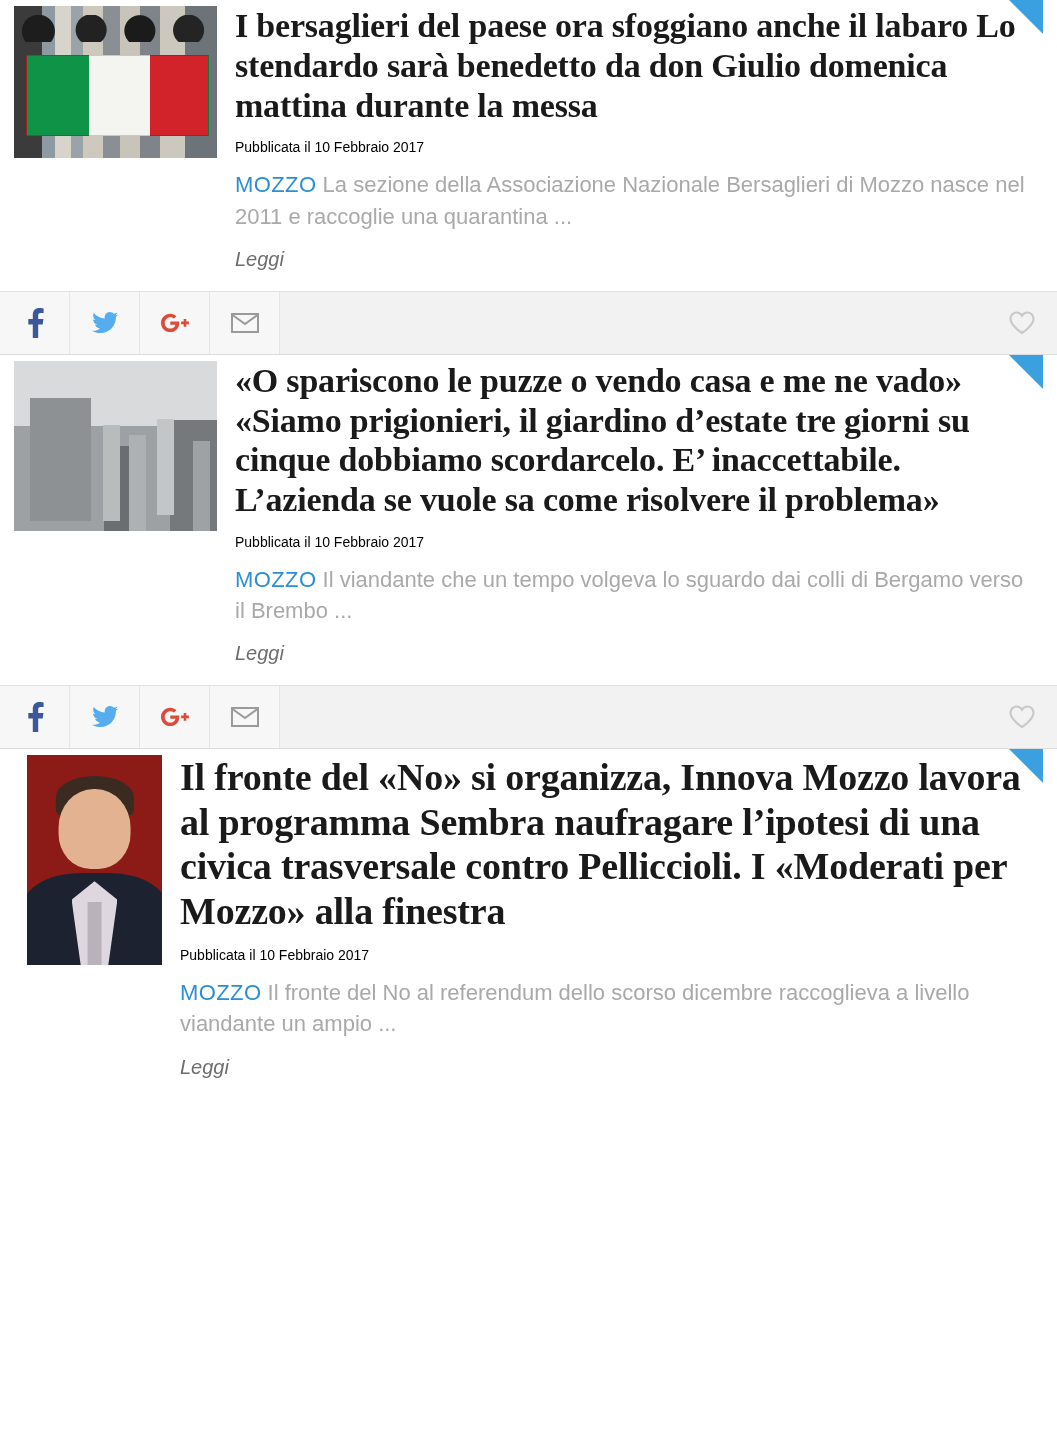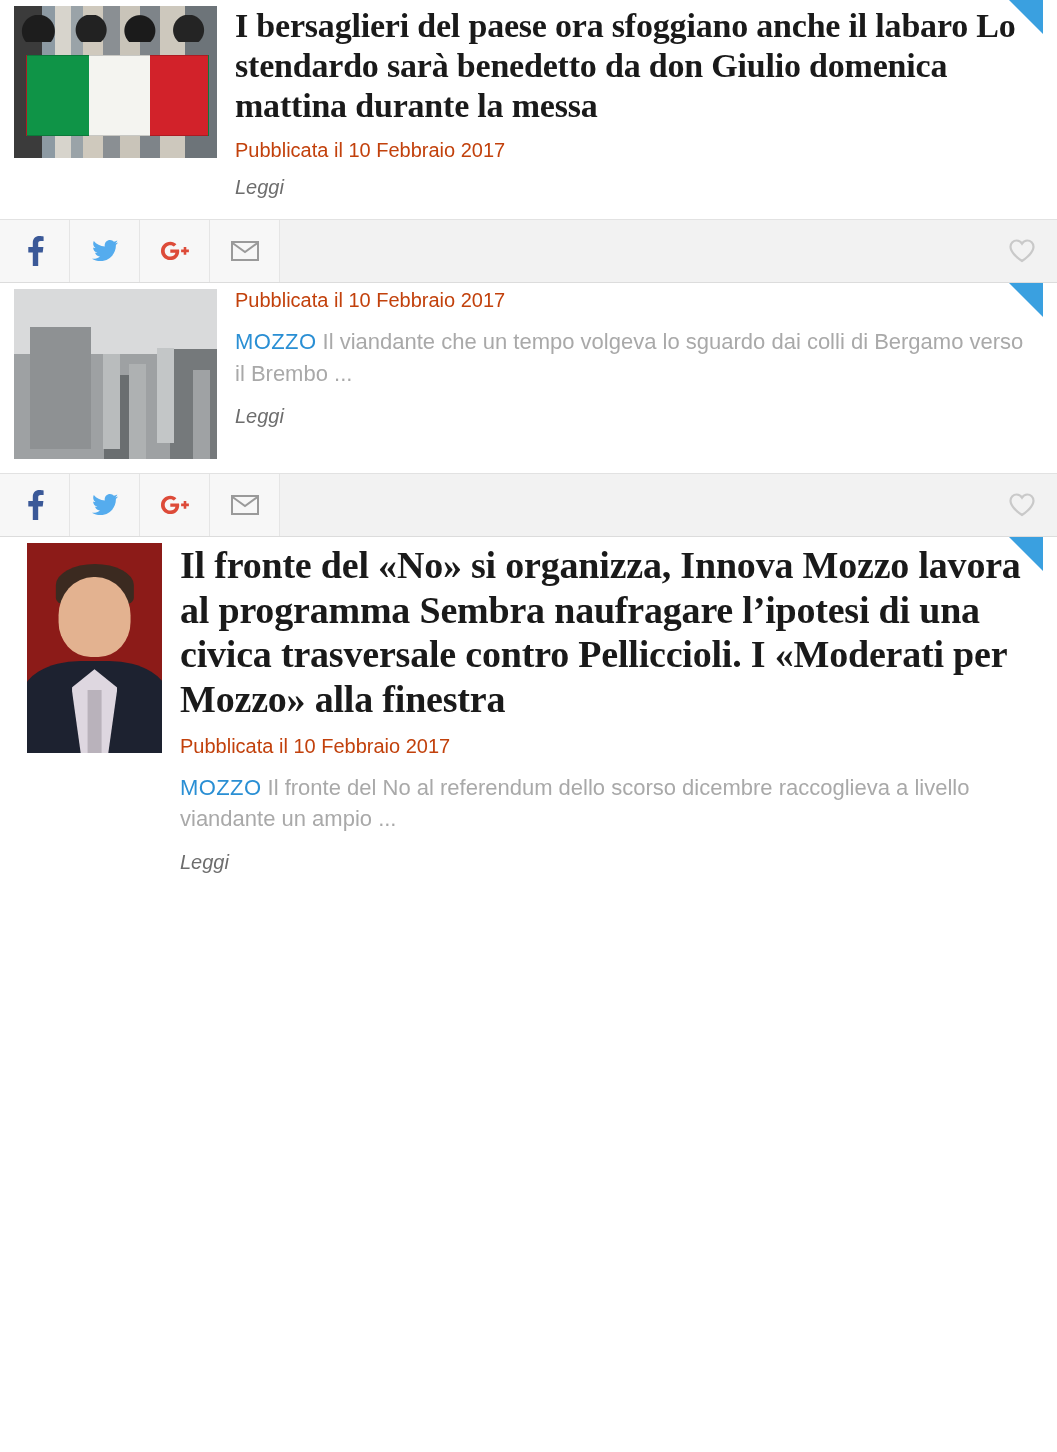--- a/index.html
+++ b/index.html
@@ -185,22 +185,22 @@
     font-weight: bold;
     font-size: 34px;
     line-height: 1.17;
     color: #1a1a1a;
     margin: 0 0 14px 0;
     letter-spacing: -0.2px;
   }
   .headline.small { font-size: 38px; }
 
   .published {
-    font-size: 20px;
-    color: #c2410c;
+    font-size: 14px;
+    color: #000000;
     margin-bottom: 14px;
   }
 
   .excerpt {
     font-size: 22px;
     line-height: 1.42;
     color: #a9a9a9;
     margin-bottom: 16px;
   }
   .place {
@@ -275,20 +275,21 @@
     <div class="article-body">
       <div class="thumb short">
         <div class="ph img-flag">
           <div class="hatrow"></div>
           <div class="crest"></div>
         </div>
       </div>
       <div class="content">
         <h2 class="headline">I bersaglieri del paese ora sfoggiano anche il labaro Lo stendardo sarà benedetto da don Giulio domenica mattina durante la messa</h2>
         <div class="published">Pubblicata il 10 Febbraio 2017</div>
+        <div class="excerpt"><span class="place">MOZZO</span> <span>La sezione della Associazione Nazionale Bersaglieri di Mozzo nasce nel 2011 e raccoglie una quarantina ...</span></div>
         <a class="read">Leggi</a>
       </div>
     </div>
     <div class="sharebar">
       <div class="share-btn">
         <svg width="18" height="30" viewBox="0 0 18 30">
             <path d="M12.2 30V16.4h4.5l.7-5.3h-5.2V7.7c0-1.5.4-2.6 2.6-2.6h2.8V.4C16.9.3 15.3 0 13.4 0 9.5 0 6.8 2.4 6.8 6.9v4.2H2.3v5.3h4.5V30h5.4z" fill="#3b5998"></path>
           </svg>
       </div>
       <div class="share-btn">
@@ -316,20 +317,21 @@
     </div>
   </div>
 
   <div class="article">
     <div class="corner"></div>
     <div class="article-body">
       <div class="thumb">
         <div class="ph img-plant"></div>
       </div>
       <div class="content">
+        <h2 class="headline">«O spariscono le puzze o vendo casa e me ne vado» «Siamo prigionieri, il giardino d’estate tre giorni su cinque dobbiamo scordarcelo. E’ inaccettabile. L’azienda se vuole sa come risolvere il problema»</h2>
         <div class="published">Pubblicata il 10 Febbraio 2017</div>
         <div class="excerpt"><span class="place">MOZZO</span> <span>Il viandante che un tempo volgeva lo sguardo dai colli di Bergamo verso il Brembo ...</span></div>
         <a class="read">Leggi</a>
       </div>
     </div>
     <div class="sharebar">
       <div class="share-btn">
         <svg width="18" height="30" viewBox="0 0 18 30">
             <path d="M12.2 30V16.4h4.5l.7-5.3h-5.2V7.7c0-1.5.4-2.6 2.6-2.6h2.8V.4C16.9.3 15.3 0 13.4 0 9.5 0 6.8 2.4 6.8 6.9v4.2H2.3v5.3h4.5V30h5.4z" fill="#3b5998"></path>
           </svg>

